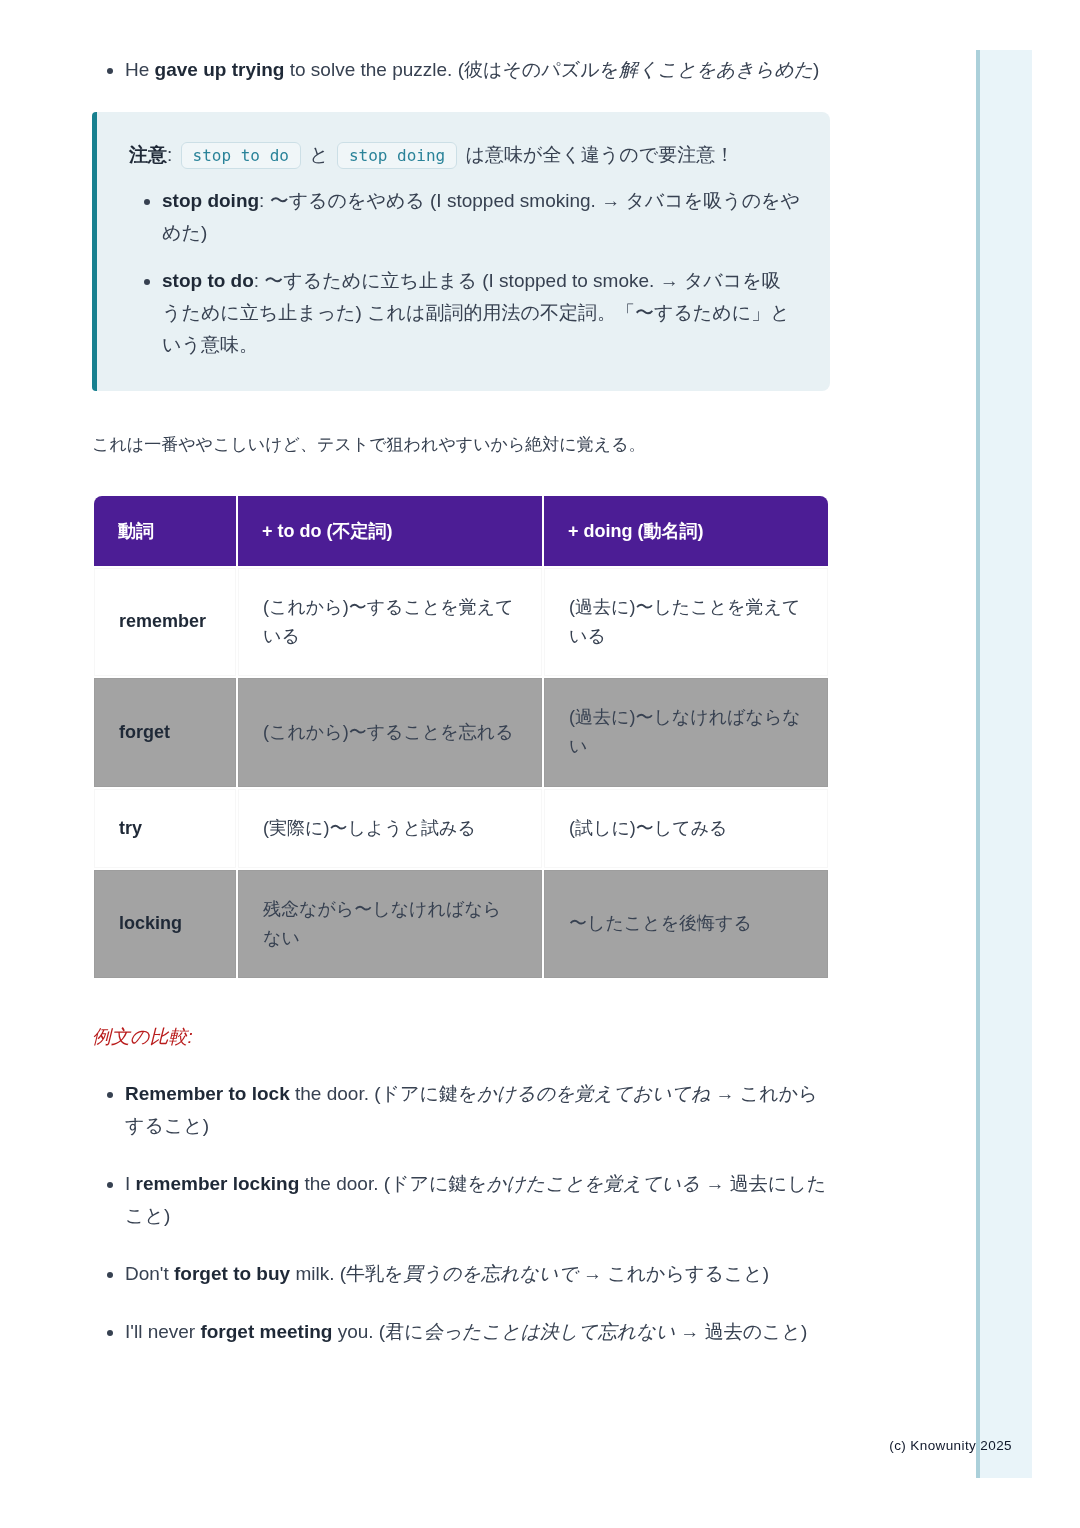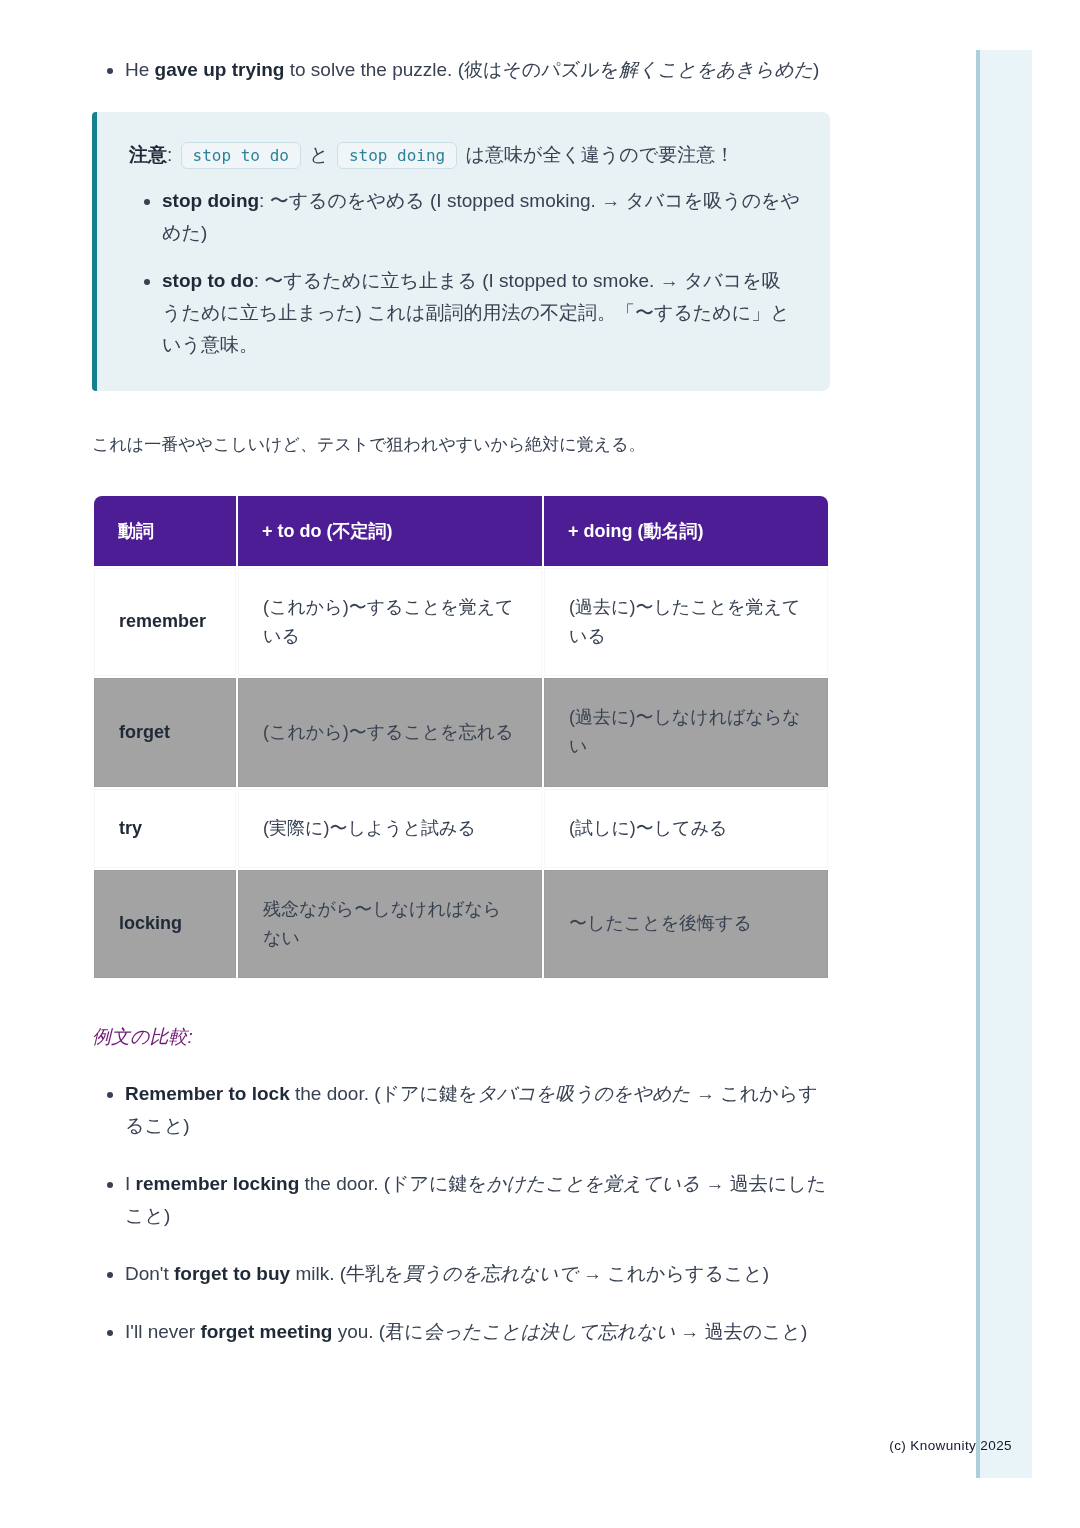--- a/index.html
+++ b/index.html
@@ -74,21 +74,21 @@
     line-height:1.62;
     padding:24px;
     color:#374151;
     background:#ffffff;
     border:1px solid rgba(0,0,0,0.03);
     vertical-align:middle;
   }
   table.verbs tr.alt td { background:#a3a3a3; }
   table.verbs td.verb { font-weight:700; color:#1f2937; }
 
-  .examples-label { margin-top:44px; font-style:italic; font-size:19px; color:#701a75; }
+  .examples-label { margin-top:44px; font-style:italic; font-size:19px; color:#b91c1c; }
   ul.examples { margin-top:28px; }
   ul.examples li + li { margin-top:26px; }
 
   .side-strip {
     position:absolute;
     left:976px; top:50px;
     width:56px; height:1428px;
     background:#e9f4f9;
     border-left:4px solid #abd0da;
     z-index:1;
@@ -156,21 +156,21 @@
         <td class="verb">locking</td>
         <td>残念ながら〜しなければならない</td>
         <td>〜したことを後悔する</td>
       </tr>
     </tbody>
   </table>
 
   <div class="examples-label">例文の比較:</div>
 
   <ul class="bullets examples">
-    <li><span></span><strong>Remember to lock</strong><span> the door. (ドアに鍵を</span><em>タバコを吸うのをやめた</em><span> → これからすること)</span></li>
+    <li><span></span><strong>Remember to lock</strong><span> the door. (ドアに鍵を</span><em>かけるのを覚えておいてね</em><span> → これからすること)</span></li>
     <li><span>I </span><strong>remember locking</strong><span> the door. (ドアに鍵を</span><em>かけたことを覚えている</em><span> → 過去にしたこと)</span></li>
     <li><span>Don't </span><strong>forget to buy</strong><span> milk. (牛乳を</span><em>買うのを忘れないで</em><span> → これからすること)</span></li>
     <li><span>I'll never </span><strong>forget meeting</strong><span> you. (君に</span><em>会ったことは決して忘れない</em><span> → 過去のこと)</span></li>
   </ul>
 
 </div>
 
 <div class="page-footer">(c) Knowunity 2025</div>
 
 </body></html>

